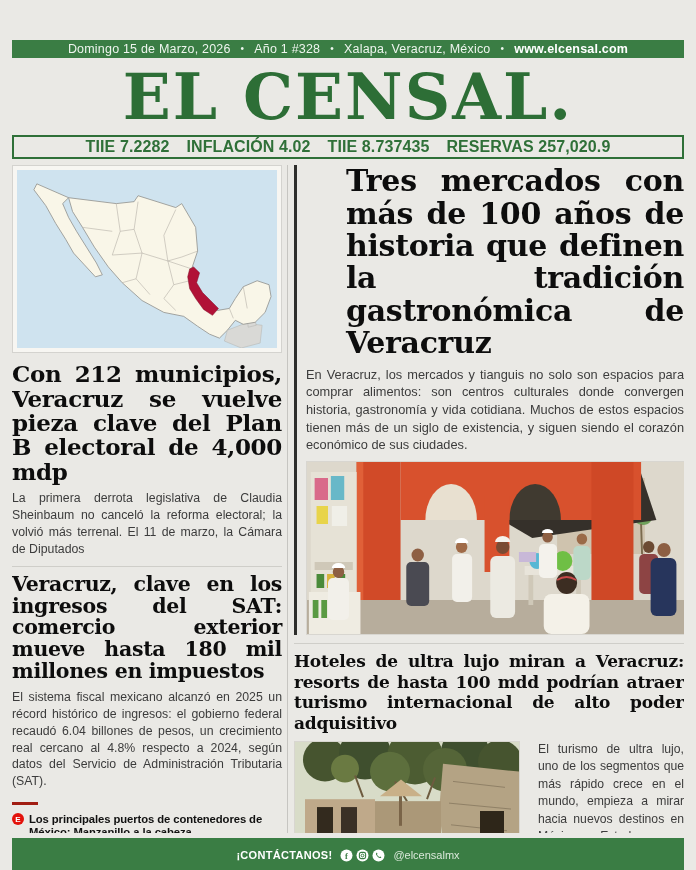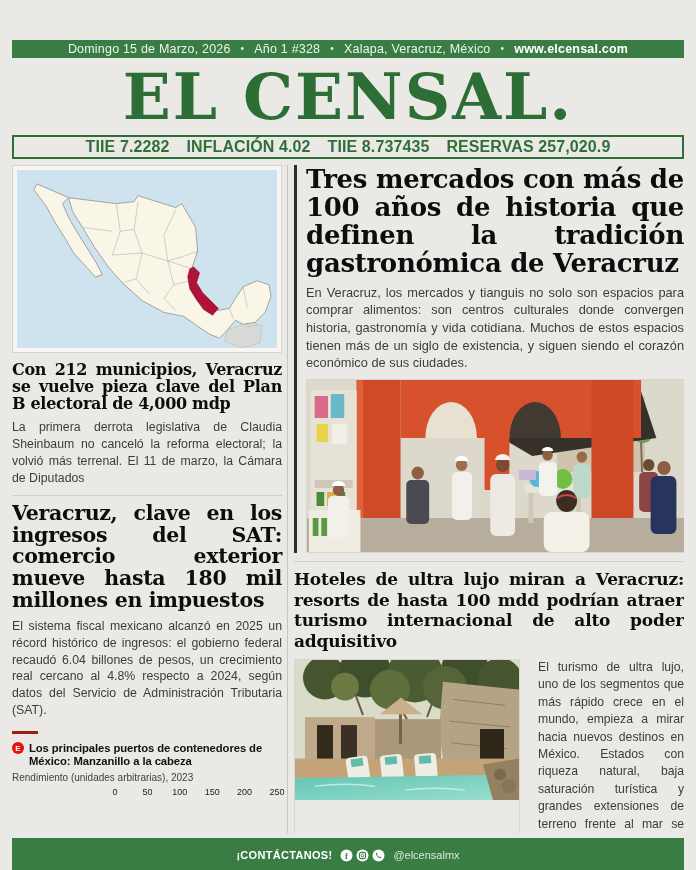--- a/index.html
+++ b/index.html
@@ -50,42 +50,42 @@
   .body-txt{
     font-size:12.3px;line-height:1.38;color:#3c3c3c;
     text-align:justify;
   }
   hr.thin{border:none;border-top:1px solid #cfcec9;margin:8px 0 7px 0;}
   hr.mid{border:none;border-top:2px solid #9b9a96;margin:9px 0 6px 0;}
 
   
   .map-card{background:#f7f6f2;border:1px solid #d4d3cf;padding:4px;}
   .map-card svg{display:block;width:100%;height:178px;}
-  .hl-1{font-size:16px;line-height:1.06;margin-top:9px;}
+  .hl-1{font-size:23px;line-height:1.06;margin-top:9px;}
   .b-1{margin-top:6px;}
   .hl-2{font-size:20.5px;line-height:1.06;margin-top:2px;}
   .b-2{margin-top:6px;}
 
   
   .chart{margin-top:12px;}
   .chart-dash{width:26px;height:3px;background:#a11d12;margin-bottom:8px;}
   .chart-title-row{display:flex;gap:5px;align-items:flex-start;}
   .chart-badge{
     width:12px;height:12px;border-radius:50%;background:#e3120b;color:#fff;
     font-size:8px;font-weight:bold;display:flex;align-items:center;justify-content:center;
     flex:0 0 12px;margin-top:0;
   }
   .chart-title{font-size:11.3px;font-weight:bold;color:#111;line-height:1.15;letter-spacing:-.1px;}
   .chart-sub{font-size:10px;color:#3f3f3f;margin:4px 0 4px 0;}
   .axisrow{position:relative;height:13px;margin-left:103px;margin-right:5px;}
   .axisrow .tick{position:absolute;transform:translateX(-50%);font-size:9px;color:#222;top:0;}
 
   
   .lead-article{border-left:3px solid #2e2e2c;padding-left:9px;}
-  .hl-lead{font-size:26px;line-height:1.08;}
+  .hl-lead{font-size:30px;line-height:1.08;margin-left:40px;}
   .b-lead{margin-top:6px;font-size:12.8px;}
   .photo{display:block;width:100%;}
   .market-photo{margin-top:7px;border:1px solid #d8d6d0;}
   .market-photo svg{display:block;width:100%;height:172px;}
   .hl-3{font-size:17px;line-height:1.22;letter-spacing:-.2px;}
   .hotel-row{display:flex;gap:10px;margin-top:7px;}
   .hotel-row .ph{width:224px;flex:0 0 224px;border:1px solid #d8d6d0;}
   .hotel-row .ph svg{display:block;width:100%;height:140px;}
   .hotel-row .tx{flex:1;font-size:12.2px;line-height:1.43;margin-left:8px;}
 

